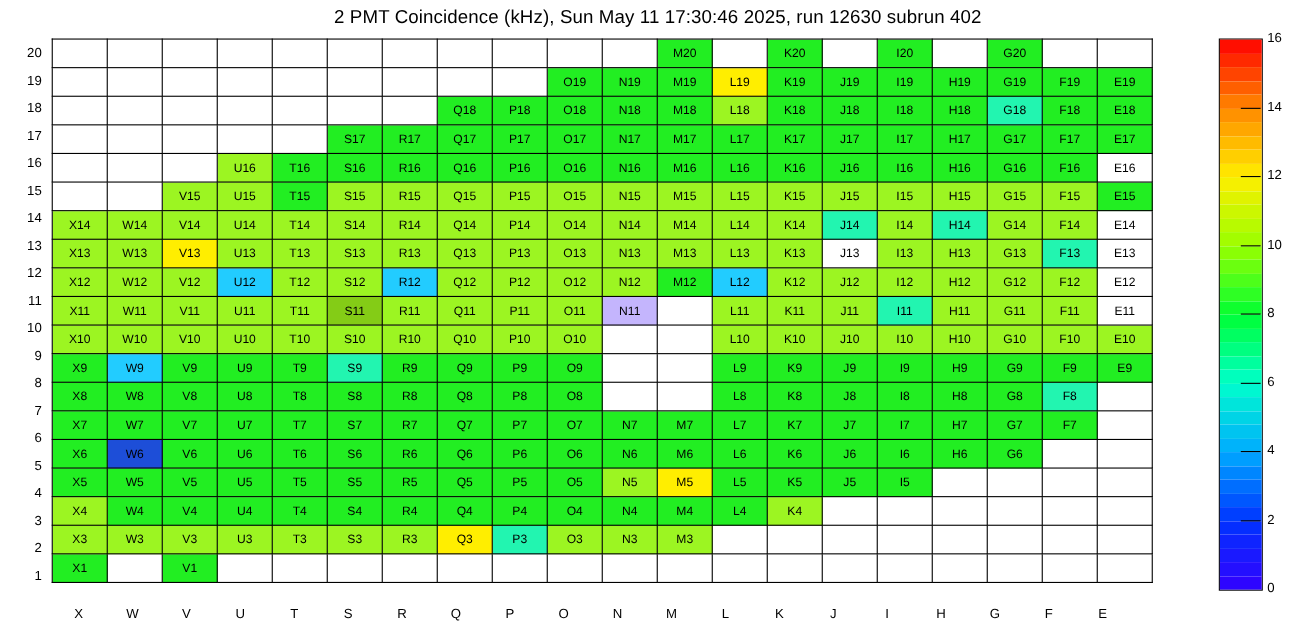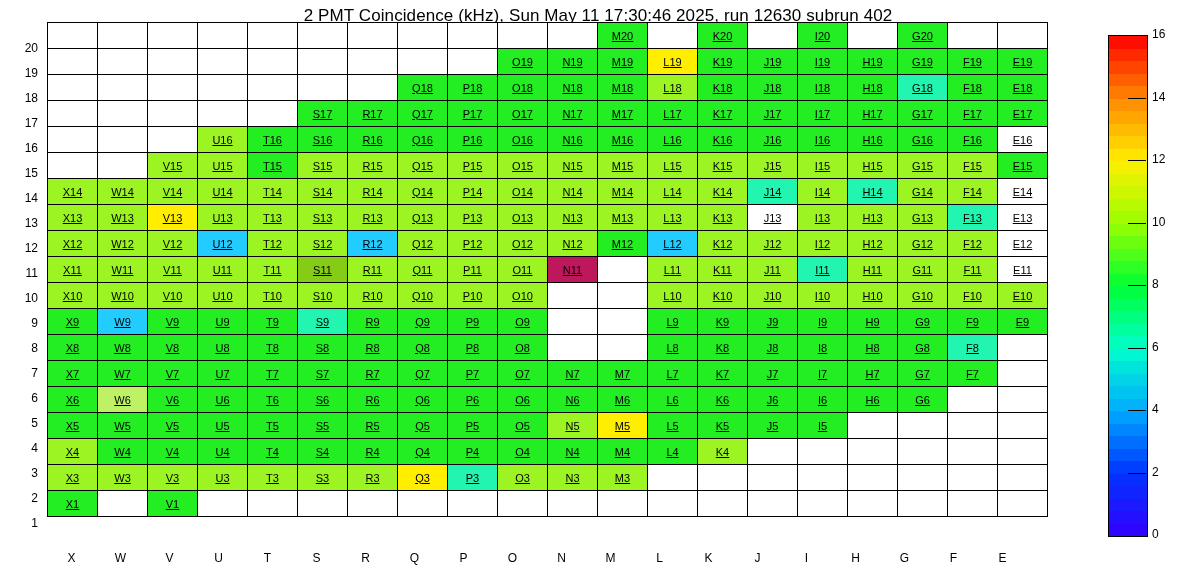--- a/index.html
+++ b/index.html
@@ -7,21 +7,21 @@
     width:1196px;height:572px;background:#ffffff;
     font-family:"Liberation Sans", sans-serif;
     overflow:hidden;
   }
   #root{position:relative;width:1196px;height:572px;}
   #title{
     position:absolute;left:0;top:6px;width:1196px;text-align:center;
     font-size:17px;color:#000;letter-spacing:0.1px;
   }
   #plot{
-    position:absolute;left:47px;top:22px;text-decoration:underline;
+    position:absolute;left:47px;top:35px;
   }
   table.grid{
     border-collapse:collapse;
     table-layout:fixed;
   }
   table.grid td{
     border:1px solid #000;
     width:49px;height:25px;
     text-align:center;vertical-align:middle;
     font-size:11px;color:#000;
@@ -260,21 +260,21 @@
             <td style="background: rgb(156, 245, 34);">X11</td>
             <td style="background: rgb(156, 245, 34);">W11</td>
             <td style="background: rgb(156, 245, 34);">V11</td>
             <td style="background: rgb(156, 245, 34);">U11</td>
             <td style="background: rgb(156, 245, 34);">T11</td>
             <td style="background: #84cc16;">S11</td>
             <td style="background: rgb(156, 245, 34);">R11</td>
             <td style="background: rgb(156, 245, 34);">Q11</td>
             <td style="background: rgb(156, 245, 34);">P11</td>
             <td style="background: rgb(156, 245, 34);">O11</td>
-            <td style="background: #be185d;">N11</td>
+            <td style="background: #c4b5fd;">N11</td>
             <td style="background: rgb(255, 255, 255);"></td>
             <td style="background: rgb(156, 245, 34);">L11</td>
             <td style="background: rgb(156, 245, 34);">K11</td>
             <td style="background: rgb(156, 245, 34);">J11</td>
             <td style="background: rgb(34, 245, 176);">I11</td>
             <td style="background: rgb(156, 245, 34);">H11</td>
             <td style="background: rgb(156, 245, 34);">G11</td>
             <td style="background: rgb(156, 245, 34);">F11</td>
             <td style="background: rgb(255, 255, 255);">E11</td>
           </tr>
@@ -361,21 +361,21 @@
             <td style="background: rgb(34, 238, 34);">K7</td>
             <td style="background: rgb(34, 238, 34);">J7</td>
             <td style="background: rgb(34, 238, 34);">I7</td>
             <td style="background: rgb(34, 238, 34);">H7</td>
             <td style="background: rgb(34, 238, 34);">G7</td>
             <td style="background: rgb(34, 238, 34);">F7</td>
             <td style="background: rgb(255, 255, 255);"></td>
           </tr>
           <tr>
             <td style="background: rgb(34, 238, 34);">X6</td>
-            <td style="background: #bef264; margin-top: 40px;">W6</td>
+            <td style="background: #1d4ed8; margin-top: 40px;">W6</td>
             <td style="background: rgb(34, 238, 34);">V6</td>
             <td style="background: rgb(34, 238, 34);">U6</td>
             <td style="background: rgb(34, 238, 34);">T6</td>
             <td style="background: rgb(34, 238, 34);">S6</td>
             <td style="background: rgb(34, 238, 34);">R6</td>
             <td style="background: rgb(34, 238, 34);">Q6</td>
             <td style="background: rgb(34, 238, 34);">P6</td>
             <td style="background: rgb(34, 238, 34);">O6</td>
             <td style="background: rgb(34, 238, 34);">N6</td>
             <td style="background: rgb(34, 238, 34);">M6</td>

